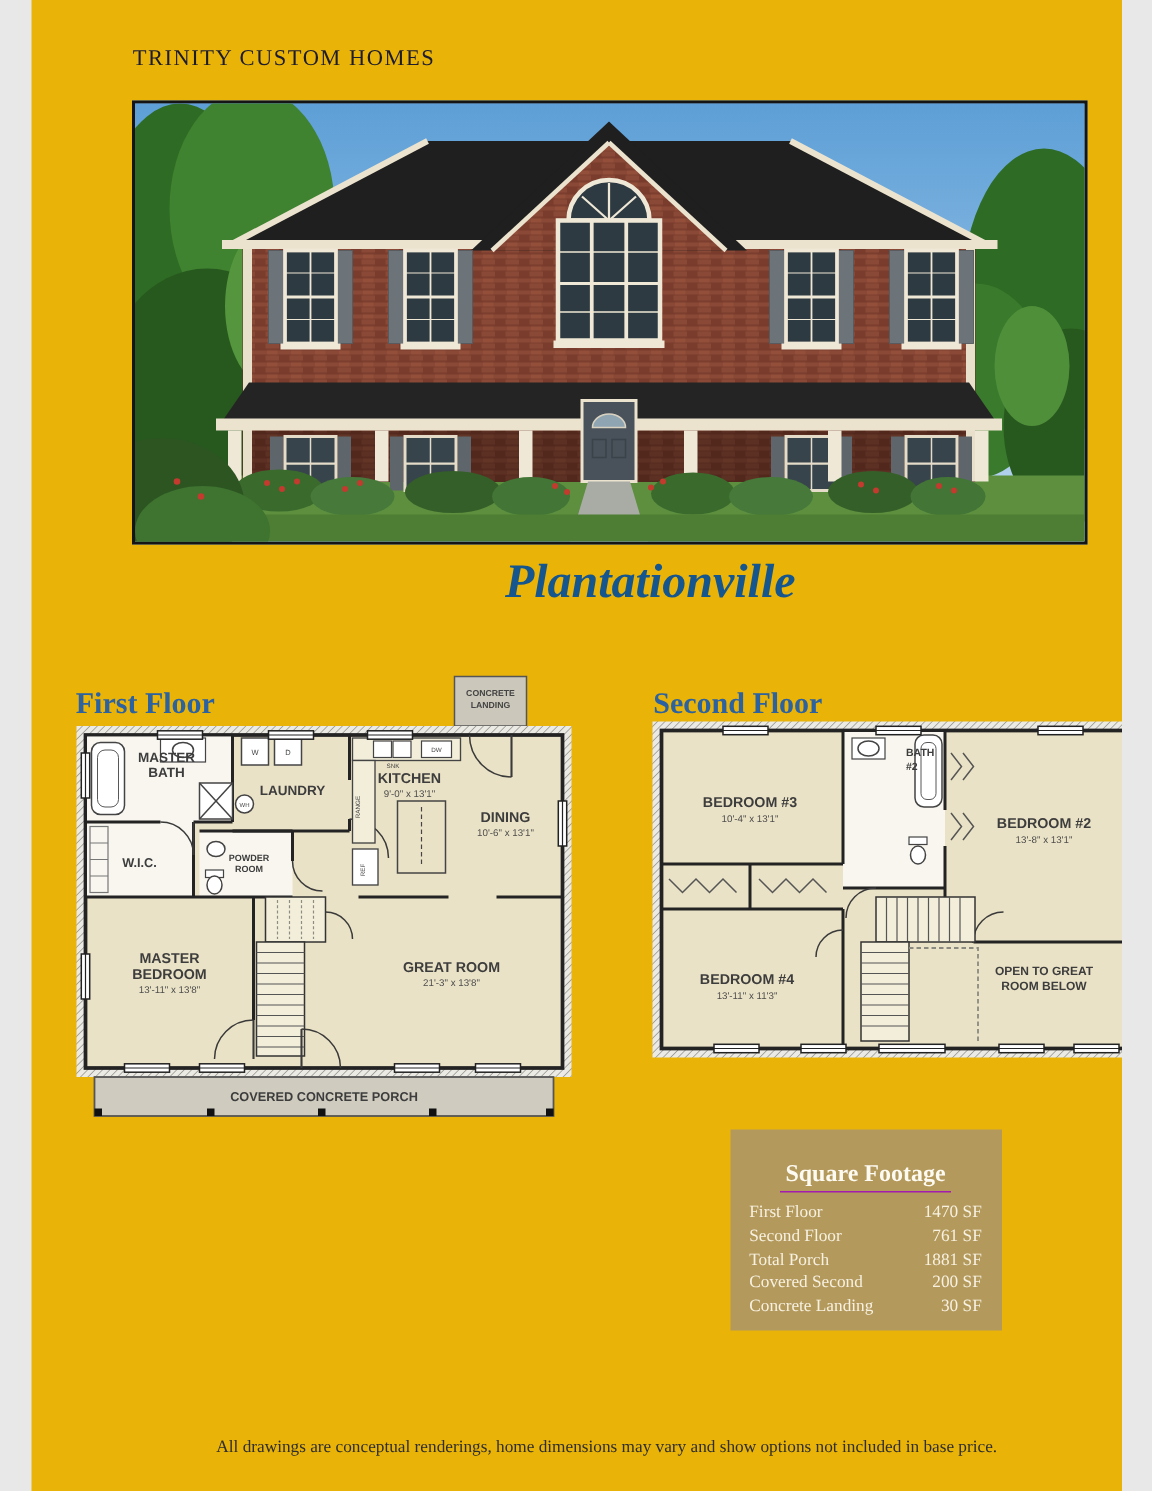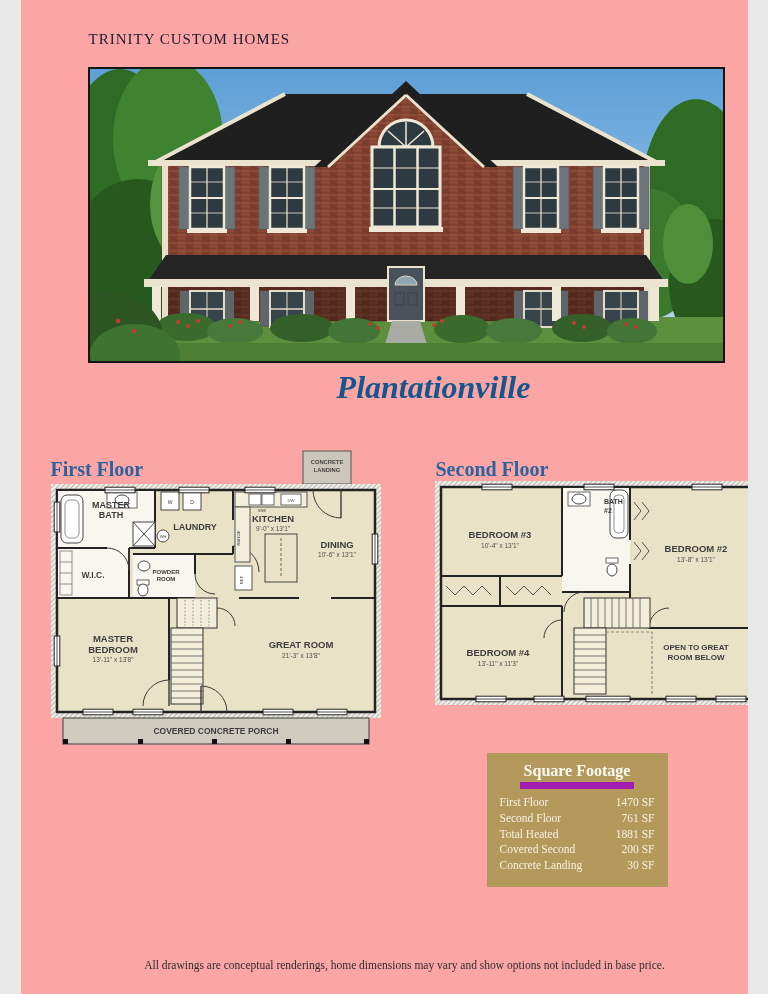--- a/index.html
+++ b/index.html
@@ -1,36 +1,36 @@
 <!DOCTYPE html>
 <html><head>
 <meta charset="utf-8">
 <style>
   html,body{margin:0;padding:0;background:#e8e8e8;}
-  .page{position:relative;width:727px;height:994px;background:#fca5a5;margin:0 auto;
+  .page{position:relative;width:727px;height:994px;background:#eab308;margin:0 auto;
         font-family:"Liberation Serif", serif;overflow:hidden;}
   .brand{position:absolute;left:68px;top:31px;font-size:15px;letter-spacing:1px;
          color:#1c1c2e;font-family:"Liberation Serif", serif;}
   .photo{position:absolute;left:67px;top:67px;width:637px;height:296px;
          border:2px solid #151515;box-sizing:border-box;background:#7ab0de;}
   .photo svg{display:block;width:100%;height:100%;}
   .title{position:absolute;left:0;top:369px;width:768px;text-align:center;
          font-size:32px;font-weight:bold;font-style:italic;color:#15568f;margin-left:29px;}
   .subtitle{position:absolute;left:0;top:404px;width:768px;text-align:center;
          font-size:18px;font-weight:bold;color:#15568f;}
   .floor-heading{position:absolute;font-size:20px;font-weight:bold;color:#2c62a0;}
   .fh1{left:30px;top:458px;}
   .fh2{left:415px;top:458px;}
   .plan{position:absolute;}
   .plan1{left:28px;top:450px;width:334px;height:300px;}
   .plan2{left:413px;top:479px;width:330px;height:228px;}
   .sqft{position:absolute;left:466px;top:753px;width:181px;height:134px;
         background:#b4995c;color:#ffffff;box-sizing:border-box;padding-top:9px;}
-  .sqft-title{width:fit-content;margin:0 auto 7px auto;font-size:16px;font-weight:bold;
-        border-bottom:7px solid #a21caf;padding:0 4px 2px 4px;color:#fdfaf2;}
+  .sqft-title{width:fit-content;margin:12px auto 7px auto;font-size:16px;font-weight:bold;
+        border-bottom:1px solid #a21caf;padding:0 4px 2px 4px;color:#fdfaf2;}
   .sqft-row{display:flex;justify-content:space-between;margin:0 13px;height:15.8px;
         font-size:11.5px;color:#f7f1e1;}
   .footer{position:absolute;left:0;top:947px;width:768px;text-align:center;
         font-size:11.5px;color:#2e2e2e;margin-top:12px;}
   
   .room{font-family:"Liberation Sans", sans-serif;font-weight:bold;fill:#3d3d3d;}
   .dims{font-family:"Liberation Sans", sans-serif;fill:#4d4d4d;}
   .tiny{font-family:"Liberation Sans", sans-serif;fill:#444;}
 </style>
 </head>
@@ -572,21 +572,21 @@
     <div class="sqft-title">Square Footage</div>
     <div class="sqft-row">
       <span>First Floor</span>
       <span>1470 SF</span>
     </div>
     <div class="sqft-row">
       <span>Second Floor</span>
       <span>761 SF</span>
     </div>
     <div class="sqft-row">
-      <span>Total Heated</span>
+      <span>Total Porch</span>
       <span>1881 SF</span>
     </div>
     <div class="sqft-row">
       <span>Covered Second</span>
       <span>200 SF</span>
     </div>
     <div class="sqft-row">
       <span>Concrete Landing</span>
       <span>30 SF</span>
     </div>

